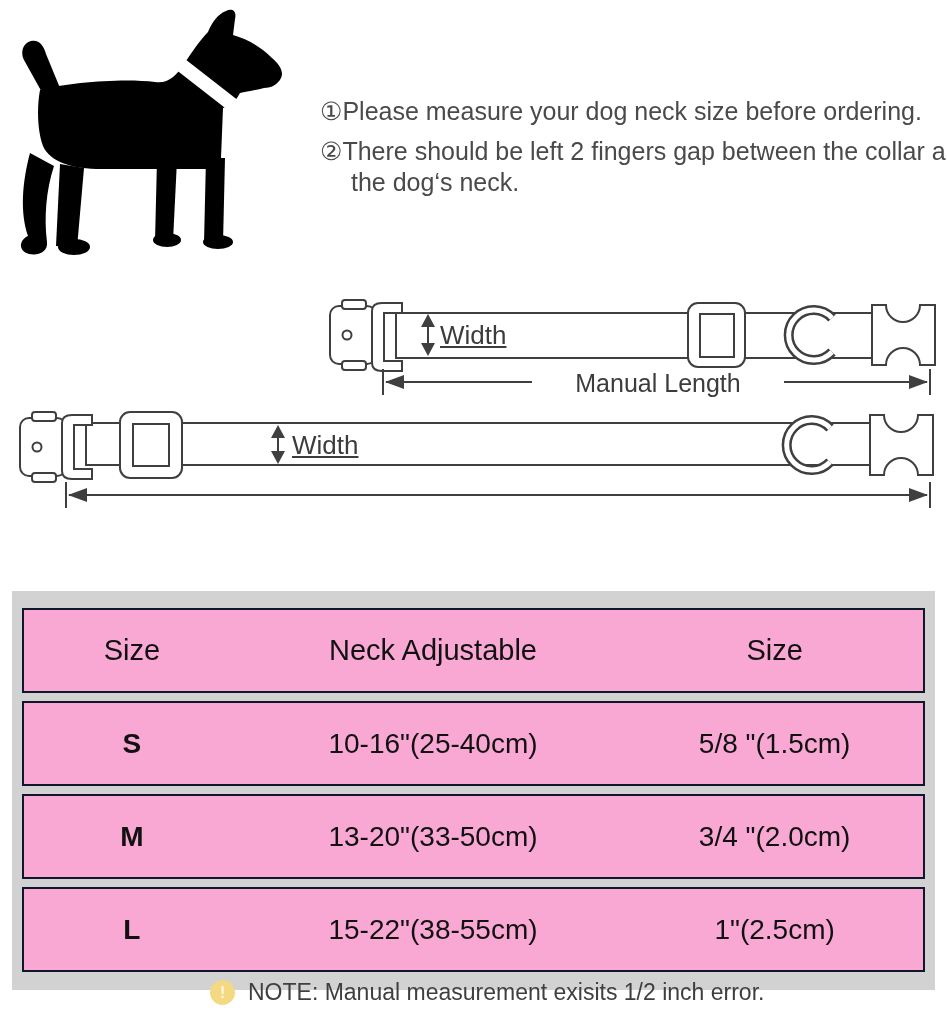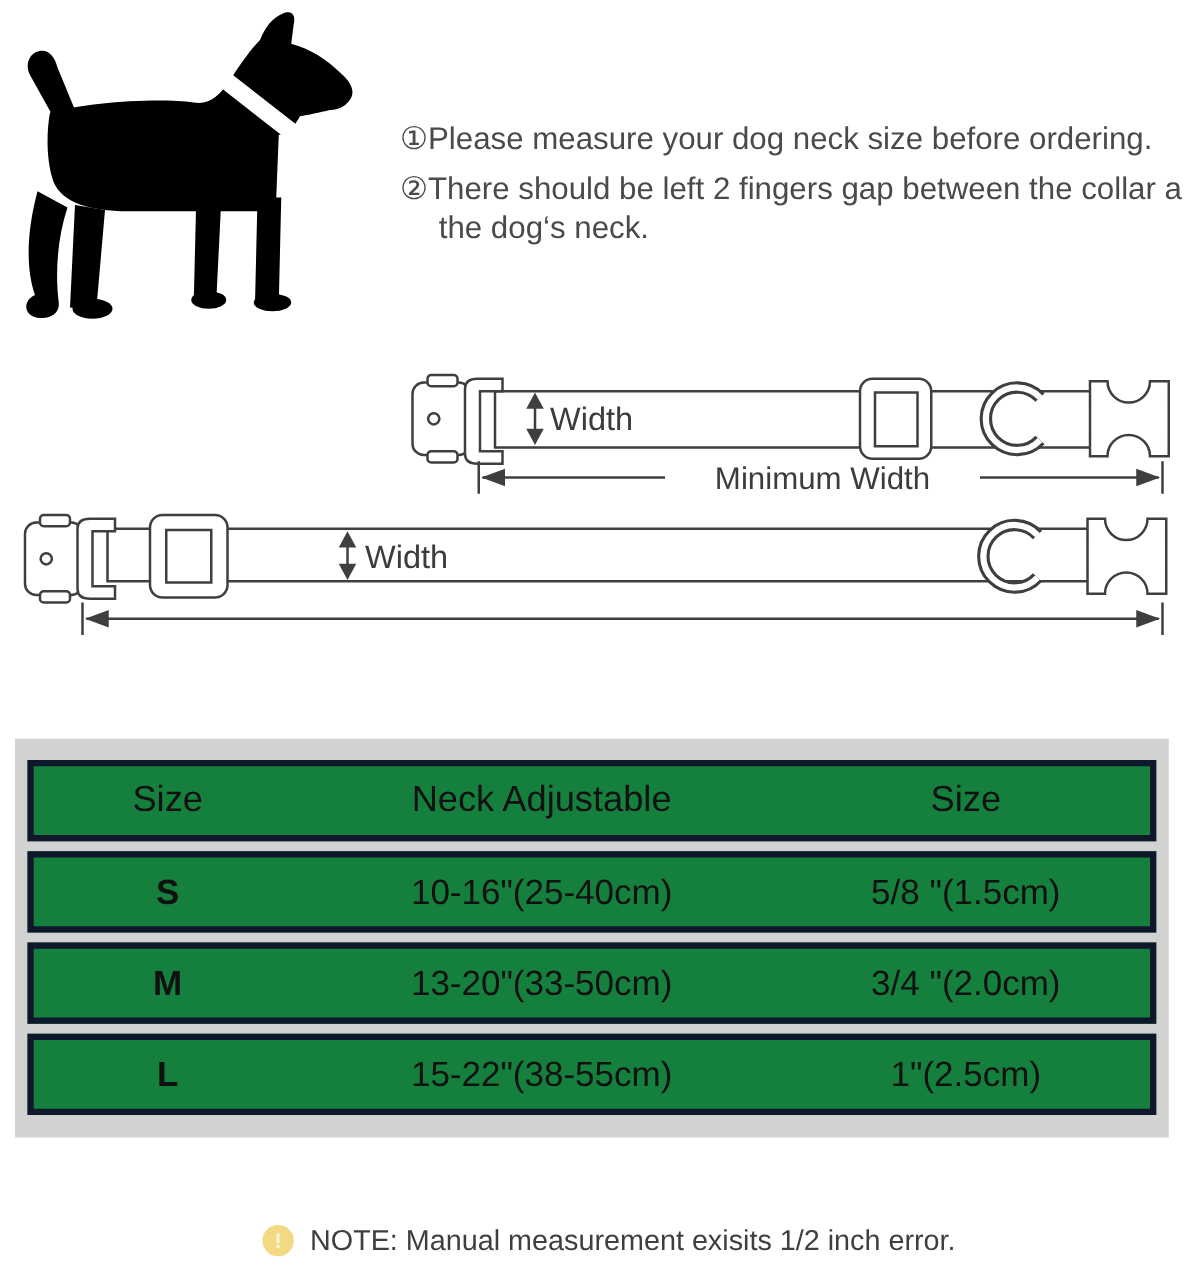--- a/index.html
+++ b/index.html
@@ -5,27 +5,27 @@
   html,body{margin:0;padding:0;background:#fff;}
   #canvas{position:relative;width:947px;height:1015px;background:#fff;overflow:hidden;
           font-family:"Liberation Sans",sans-serif;}
   .abs{position:absolute;}
 
   
   #instructions{left:320px;top:96px;width:665px;color:#4a4a4a;font-size:25px;line-height:31px;}
   .instr-item{margin-bottom:9px;text-indent:-31px;padding-left:31px;}
 
   
-  .width-label{font-size:26px;color:#3c3c3c;}
+  .width-label{font-size:26px;color:#3c3c3c;text-decoration:underline;}
   .len-label{font-size:25px;color:#3c3c3c;background:#fff;padding:0 16px;text-align:center;}
 
   
   #size-table{left:12px;top:591px;width:923px;background:#d2d2d2;padding:17px 0 18px 0;
               display:flex;flex-direction:column;gap:8px;align-items:center;}
-  .t-row{width:903px;height:65px;background:#15803d;border:5px solid #0f172a;
+  .t-row{width:903px;height:85px;background:#f9a8d4;border:2px solid #0f172a;
          display:flex;align-items:center;box-sizing:border-box;}
   .t-cell{text-align:center;color:#111;}
   .c1{width:24%;} .c2{width:43%;} .c3{width:33%;}
   .hdr .t-cell{font-size:29px;font-weight:500;}
   .data-row .c1{font-size:28px;font-weight:700;}
   .data-row .c2,.data-row .c3{font-size:28px;font-weight:400;}
 
   
   #note{left:210px;top:979px;display:flex;align-items:center;gap:13px;}
   #note-icon{width:25px;height:25px;border-radius:50%;background:#f2d982;color:#fdf6dd;
@@ -156,21 +156,21 @@
         <line class="ln" x1="69" y1="215" x2="927" y2="215"></line>
         <line class="ln" x1="66" y1="202" x2="66" y2="228"></line>
         <line class="ln" x1="930" y1="202" x2="930" y2="228"></line>
         <polygon class="solid" points="68,215 87,208 87,222"></polygon>
         <polygon class="solid" points="928,215 909,208 909,222"></polygon>
       </g>
     </g>
   </svg>
 
   <div class="abs width-label" style="left:440px;top:320px">Width</div>
-  <div class="abs len-label" style="left:532px;top:369px;width:220px">Minimum Width</div>
+  <div class="abs len-label" style="left:532px;top:369px;width:220px">Manual Length</div>
   <div class="abs width-label" style="left:292px;top:430px">Width</div>
 
   <div id="size-table" class="abs">
     <div class="t-row hdr">
       <div class="t-cell c1">Size</div>
       <div class="t-cell c2">Neck Adjustable</div>
       <div class="t-cell c3">Size</div>
     </div>
     <div class="t-row data-row">
       <div class="t-cell c1">S</div>

